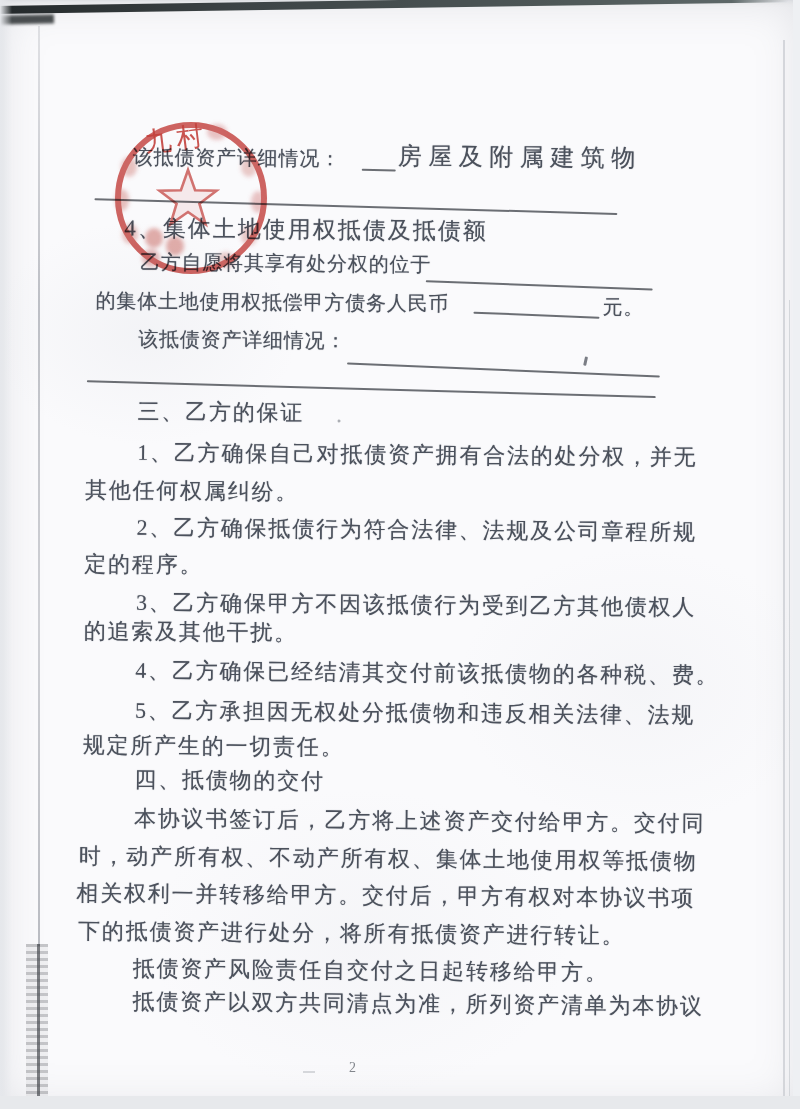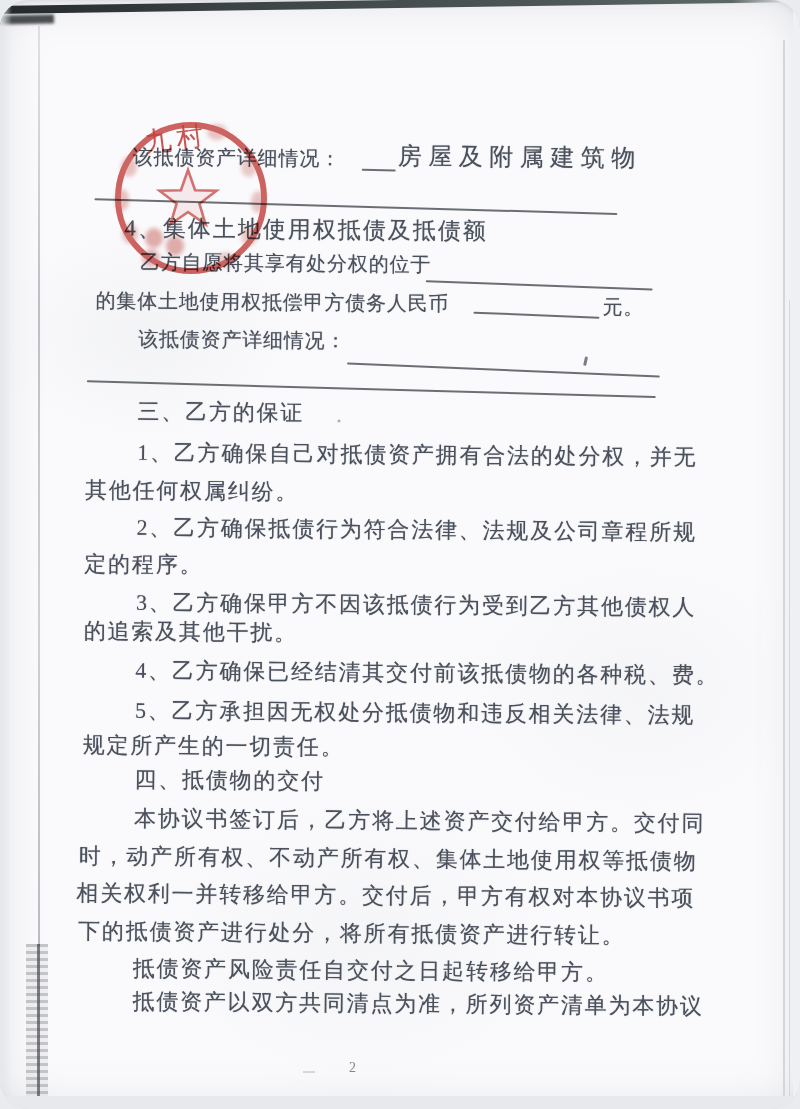--- a/index.html
+++ b/index.html
@@ -1,21 +1,20 @@
 <!DOCTYPE html>
 <html><head>
 <meta charset="utf-8">
 <style>
   html,body{margin:0;padding:0;background:#e9ebee;}
   .scan{
     position:relative;width:800px;height:1109px;overflow:hidden;
     background:#fafafc;
     font-family:"Liberation Serif","DejaVu Serif",serif;
     box-shadow:inset 0 0 46px rgba(118,124,136,.20), inset 0 0 6px rgba(120,126,138,.25);
-    border-radius:29px;
   }
   .paper-mottle{position:absolute;inset:0;
     background:
       radial-gradient(220px 160px at 18% 30%, rgba(210,213,220,.18), transparent 70%),
       radial-gradient(260px 200px at 80% 62%, rgba(214,216,223,.14), transparent 70%),
       radial-gradient(300px 220px at 45% 85%, rgba(208,211,218,.12), transparent 70%);
   }
   
   .edge-left{position:absolute;left:0;top:0;width:12px;height:1109px;
     background:linear-gradient(90deg,#e6e8ec,rgba(230,232,236,0));}

